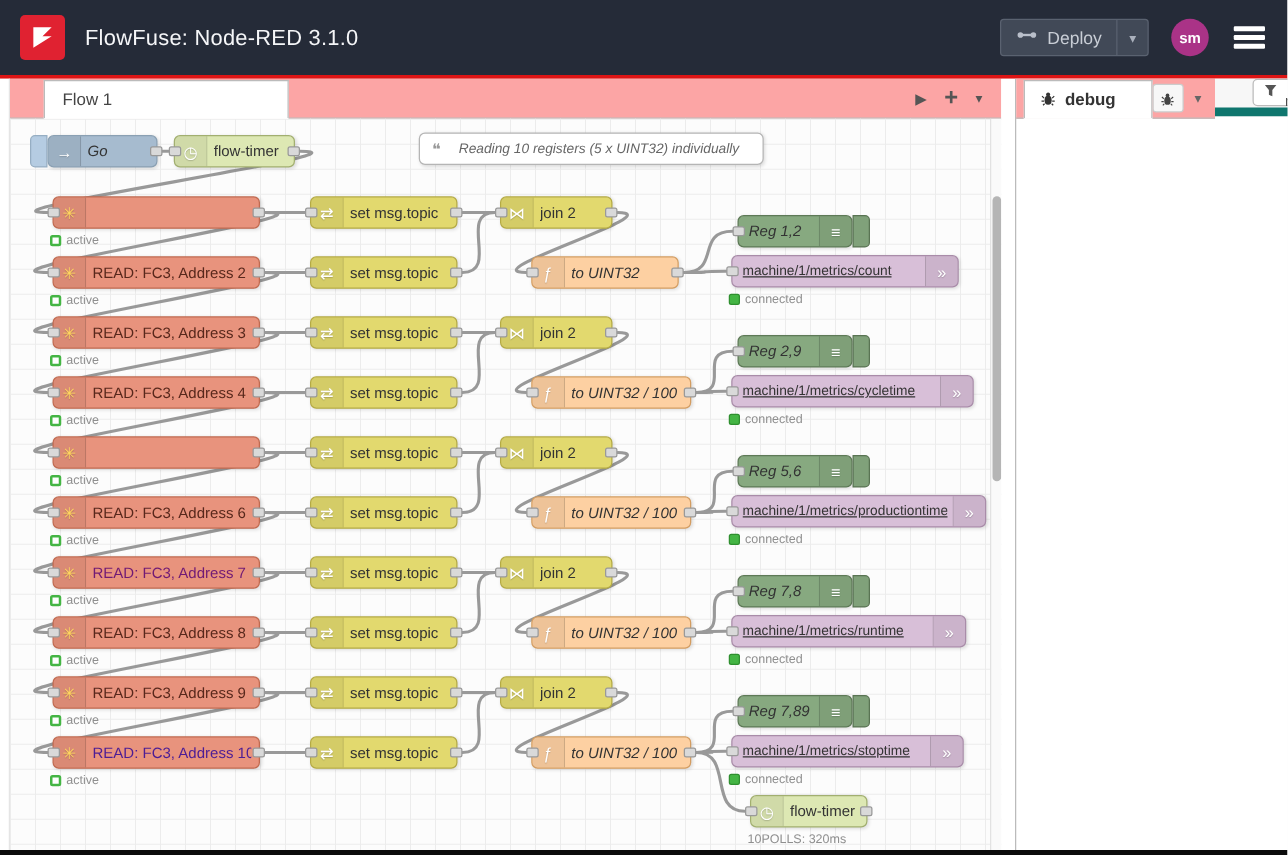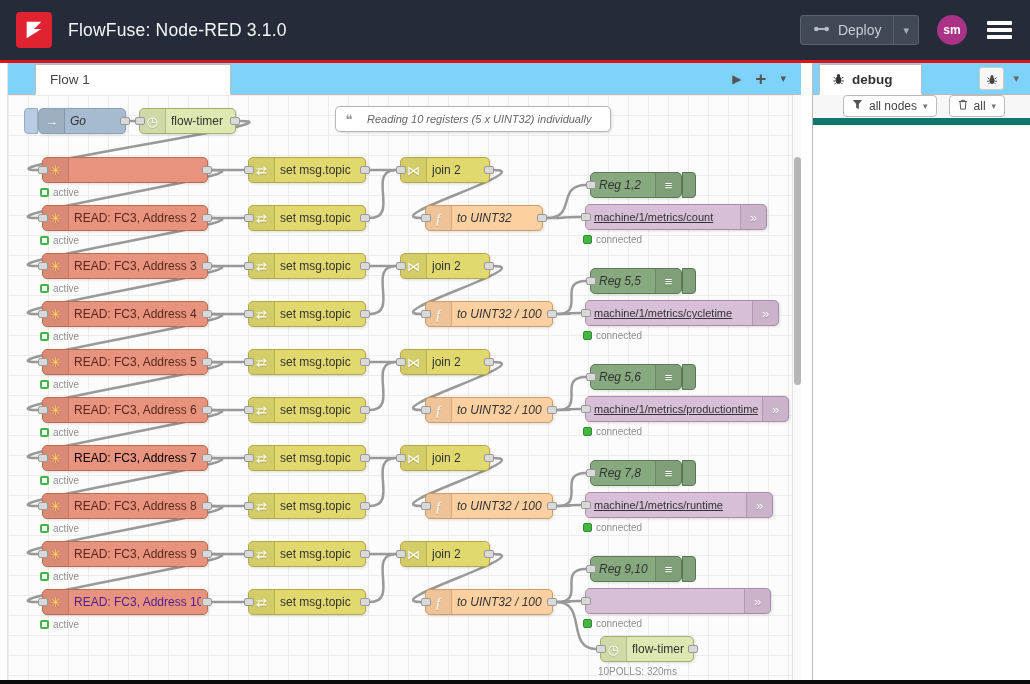--- a/index.html
+++ b/index.html
@@ -19,24 +19,24 @@
   .avatar { width:30px; height:30px; border-radius:50%; background:#aa3387; color:#fff; font-size:12px; font-weight:bold; display:flex; align-items:center; justify-content:center; }
   .menu-btn { display:flex; flex-direction:column; gap:3px; padding:4px 2px; cursor:pointer; }
   .menu-btn i { display:block; width:25px; height:4px; background:#fff; border-radius:1px; }
   .red-line { height:3px; background:#dd1414; }
 
   
   .main { display:flex; height:621px; }
   .left-gutter { width:8px; background:#fff; border-right:1px solid #e5e5e5; }
   .workspace { width:793px; display:flex; flex-direction:column; }
   .mid-gutter { width:11px; background:#fff; }
-  .sidebar { width:218px; border-left:1px solid #bbb; display:flex; flex-direction:column; background:#fff; }
+  .sidebar { width:218px; border-left:1px solid #bbb; display:flex; flex-direction:row; background:#fff; }
 
   
-  .tabbar, .side-tabbar { height:32px; background:#7dd3fc; border-bottom:1px solid #bbb; display:flex; align-items:flex-end; }
+  .tabbar, .side-tabbar { height:32px; background:#fca5a5; border-bottom:1px solid #bbb; display:flex; align-items:flex-end; }
   .tab { height:31px; width:196px; margin-left:27px; margin-bottom:-1px; background:#fff; border:1px solid #bbb; border-bottom:1px solid #fff; z-index:2; display:flex; align-items:center; padding-left:14px; font-size:13.5px; color:#444; cursor:pointer; }
   .tab-controls { margin-left:auto; display:flex; align-items:center; height:100%; padding-right:8px; }
   .tab-controls span { padding:0 7px; color:#555; cursor:pointer; }
   .tc-play { font-size:12px; }
   .tc-plus { font-size:19px; font-weight:bold; }
   .tc-chev { font-size:11px; }
   .side-tab { height:31px; margin-left:6px; margin-bottom:-1px; background:#fff; border:1px solid #bbb; border-bottom:1px solid #fff; z-index:2; display:flex; align-items:center; gap:7px; padding:0 28px 0 12px; font-size:13.5px; font-weight:bold; color:#333; cursor:pointer; }
   .side-controls { margin-left:auto; display:flex; align-items:center; gap:6px; padding-right:8px; height:100%; }
   .side-btn { width:25px; height:23px; border:1px solid #ccc; border-radius:3px; background:#f7f7f7; display:flex; align-items:center; justify-content:center; cursor:pointer; }
   .side-chev { color:#666; font-size:11px; padding:0 3px; cursor:pointer; }
@@ -232,41 +232,40 @@
           <span class="nlabel pad-left" style="color: rgb(88, 40, 28);">READ: FC3, Address 4</span>
           <span class="port in"></span>
           <span class="port out"></span>
         </div>
         <div class="status" style="left: 32px; top: 236px;">
           <span class="sdot ring"></span>
           <span class="stext">active</span>
         </div>
         <div class="node type-modbus" style="left: 34px; top: 254px; width: 166px; background: rgb(232, 147, 125); border-color: rgb(192, 106, 80);">
           <span class="nicon left" style="color: rgb(255, 215, 94);">✳</span>
-          <span class="nlabel pad-left" style="color: rgb(88, 40, 28);">READ: FC3, Address 5</span>
           <span class="port in"></span>
           <span class="port out"></span>
         </div>
         <div class="status" style="left: 32px; top: 284px;">
           <span class="sdot ring"></span>
           <span class="stext">active</span>
         </div>
         <div class="node type-modbus" style="left: 34px; top: 302px; width: 166px; background: rgb(232, 147, 125); border-color: rgb(192, 106, 80);">
           <span class="nicon left" style="color: rgb(255, 215, 94);">✳</span>
           <span class="nlabel pad-left" style="color: rgb(88, 40, 28);">READ: FC3, Address 6</span>
           <span class="port in"></span>
           <span class="port out"></span>
         </div>
         <div class="status" style="left: 32px; top: 332px;">
           <span class="sdot ring"></span>
           <span class="stext">active</span>
         </div>
         <div class="node type-modbus" style="left: 34px; top: 350px; width: 166px; background: rgb(232, 147, 125); border-color: rgb(192, 106, 80);">
           <span class="nicon left" style="color: rgb(255, 215, 94);">✳</span>
-          <span class="nlabel pad-left" style="color: #000000;">READ: FC3, Address 7</span>
+          <span class="nlabel pad-left" style="color: #701a75;">READ: FC3, Address 7</span>
           <span class="port in"></span>
           <span class="port out"></span>
         </div>
         <div class="status" style="left: 32px; top: 380px;">
           <span class="sdot ring"></span>
           <span class="stext">active</span>
         </div>
         <div class="node type-modbus" style="left: 34px; top: 398px; width: 166px; background: rgb(232, 147, 125); border-color: rgb(192, 106, 80);">
           <span class="nicon left" style="color: rgb(255, 215, 94);">✳</span>
           <span class="nlabel pad-left" style="color: rgb(88, 40, 28);">READ: FC3, Address 8</span>
@@ -418,39 +417,39 @@
           <span class="port out"></span>
         </div>
         <div class="node type-debug" style="left: 582px; top: 77px; width: 92px; background: rgb(135, 169, 128); border-color: rgb(94, 122, 87);">
           <span class="nicon right">≡</span>
           <span class="nlabel italic pad-right">Reg 1,2</span>
           <span class="port in"></span>
           <span class="nbtn right" style="background: rgb(135, 169, 128); border-color: rgb(94, 122, 87);"></span>
         </div>
         <div class="node type-debug" style="left: 582px; top: 173px; width: 92px; background: rgb(135, 169, 128); border-color: rgb(94, 122, 87);">
           <span class="nicon right">≡</span>
-          <span class="nlabel italic pad-right">Reg 5,5</span>
+          <span class="nlabel italic pad-right">Reg 2,9</span>
           <span class="port in"></span>
           <span class="nbtn right" style="background: rgb(135, 169, 128); border-color: rgb(94, 122, 87);"></span>
         </div>
         <div class="node type-debug" style="left: 582px; top: 269px; width: 92px; background: rgb(135, 169, 128); border-color: rgb(94, 122, 87);">
           <span class="nicon right">≡</span>
           <span class="nlabel italic pad-right">Reg 5,6</span>
           <span class="port in"></span>
           <span class="nbtn right" style="background: rgb(135, 169, 128); border-color: rgb(94, 122, 87);"></span>
         </div>
         <div class="node type-debug" style="left: 582px; top: 365px; width: 92px; background: rgb(135, 169, 128); border-color: rgb(94, 122, 87);">
           <span class="nicon right">≡</span>
           <span class="nlabel italic pad-right">Reg 7,8</span>
           <span class="port in"></span>
           <span class="nbtn right" style="background: rgb(135, 169, 128); border-color: rgb(94, 122, 87);"></span>
         </div>
         <div class="node type-debug" style="left: 582px; top: 461px; width: 92px; background: rgb(135, 169, 128); border-color: rgb(94, 122, 87);">
           <span class="nicon right">≡</span>
-          <span class="nlabel italic pad-right">Reg 9,10</span>
+          <span class="nlabel italic pad-right">Reg 7,89</span>
           <span class="port in"></span>
           <span class="nbtn right" style="background: rgb(135, 169, 128); border-color: rgb(94, 122, 87);"></span>
         </div>
         <div class="node type-mqtt" style="left: 577px; top: 109px; width: 182px; background: rgb(216, 191, 216); border-color: rgb(169, 140, 169);">
           <span class="nicon right">»</span>
           <span class="nlabel pad-right">machine/1/metrics/count</span>
           <span class="port in"></span>
         </div>
         <div class="status" style="left: 575px; top: 139px;">
           <span class="sdot dot"></span>
@@ -478,20 +477,21 @@
           <span class="nicon right">»</span>
           <span class="nlabel pad-right">machine/1/metrics/runtime</span>
           <span class="port in"></span>
         </div>
         <div class="status" style="left: 575px; top: 427px;">
           <span class="sdot dot"></span>
           <span class="stext">connected</span>
         </div>
         <div class="node type-mqtt" style="left: 577px; top: 493px; width: 186px; background: rgb(216, 191, 216); border-color: rgb(169, 140, 169);">
           <span class="nicon right">»</span>
+          <span class="nlabel pad-right">machine/1/metrics/stoptime</span>
           <span class="port in"></span>
         </div>
         <div class="status" style="left: 575px; top: 523px;">
           <span class="sdot dot"></span>
           <span class="stext">connected</span>
         </div>
         <div class="node type-subflow" style="left: 592px; top: 541px; width: 94px; background: rgb(221, 232, 179); border-color: rgb(162, 175, 112);">
           <span class="nicon left">◷</span>
           <span class="nlabel pad-left">flow-timer</span>
           <span class="port in"></span>

